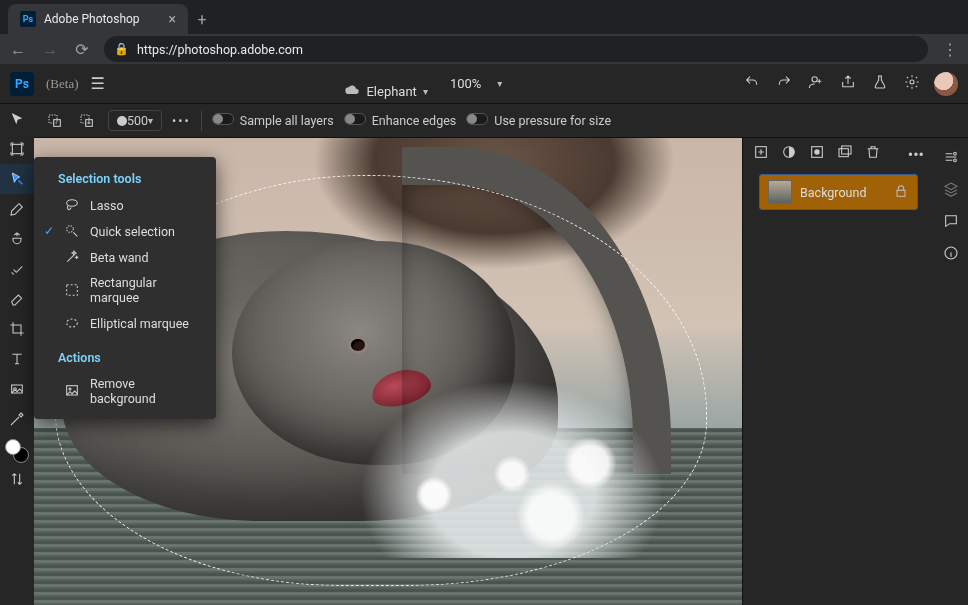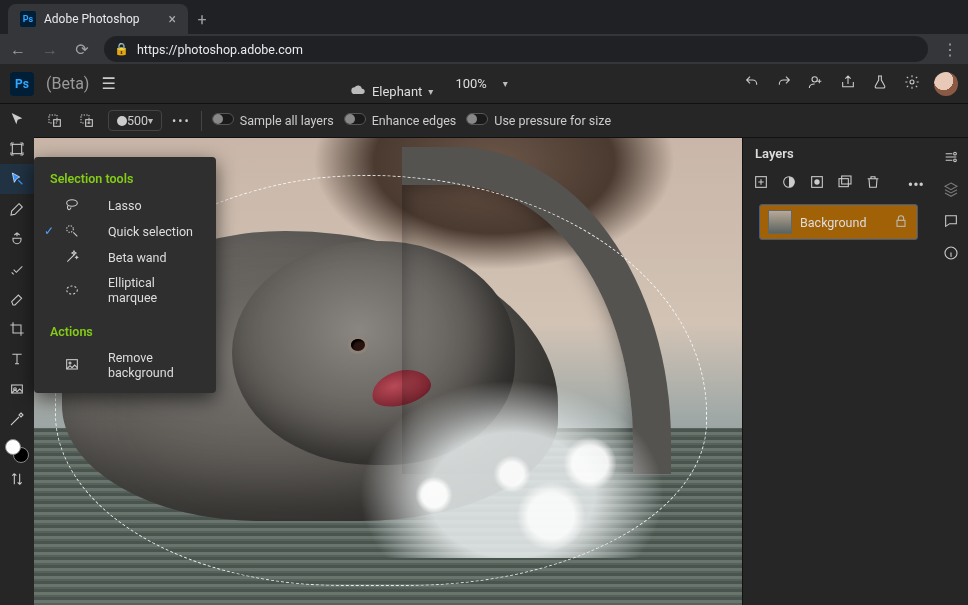--- a/index.html
+++ b/index.html
@@ -13,21 +13,21 @@
   .newtab { width:28px; display:flex; align-items:center; justify-content:center; color:#9aa0a6; font-size:16px; height:30px;}
   .browser-bar { height:30px; background:#35363a; display:flex; align-items:center; padding:0 8px; gap:12px; }
   .browser-bar .nav-ic { color:#9aa0a6; font-size:16px; width:20px; text-align:center; }
   .url-box { flex:1; height:26px; background:#202124; border-radius:13px; display:flex; align-items:center; padding:0 10px; gap:8px; font-size:12.5px; color:#e8eaed; }
   .lock { color:#9aa0a6; font-size:12px;}
   .kebab { color:#9aa0a6; width:20px; text-align:center;}
 
   
   .app-header { height:40px; background:#262626; display:flex; align-items:center; padding:0 10px; gap:12px; border-bottom:1px solid #111; }
   .ps-logo { width:24px; height:24px; background:#001e36; color:#31a8ff; display:flex; align-items:center; justify-content:center; font-weight:700; font-size:12px; border-radius:4px; }
-  .beta { font-size:16px; color:#999; }
+  .beta { font-size:13px; color:#999;font-family:Liberation Serif, serif; }
   .hamburger { color:#ccc; font-size:16px; }
   .header-spacer { flex:1; }
   .doc-title { display:flex; align-items:center; gap:6px; font-size:13px; color:#ddd;margin-top:15px;}
   .cloud-ic { color:#bbb; }
   .chev { font-size:10px; color:#bbb;}
   .zoom { font-size:13px; color:#ddd; margin-left:10px; display:flex; align-items:center; gap:16px;text-align:right;}
   .open-btn { margin-left:auto; border:1px solid #777; border-radius:14px; padding:4px 12px; font-size:12px; color:#ddd; background:none;}
   .hdr-ic { color:#ccc; width:20px; text-align:center; font-size:14px;}
   .avatar { width:24px; height:24px; border-radius:50%; background: radial-gradient(circle at 40% 35%, #e8c9b8 45%, #8a5a44 46%);}
 
@@ -93,22 +93,22 @@
       filter:blur(.4px);
   }
   .marching-ants { position:absolute; left:3%; top:8%; width:92%; height:88%;
       border:1.5px dashed rgba(255,255,255,.85);
       border-radius:48% 52% 46% 44% / 55% 58% 40% 42%;
       pointer-events:none;
   }
 
   
   .flyout { position:absolute; left:34px; top:157px; width:182px; background:#2f2f2f; border-radius:4px; box-shadow:0 6px 20px rgba(0,0,0,.6); z-index:50; padding:8px 0; font-size:12.5px; color:#ddd;}
-  .flyout .section-title { padding:6px 16px; font-weight:600; color:#84cc16;}
-  .flyout .item { display:flex; align-items:center; gap:28px; padding:5px 14px 5px 30px; position:relative;}
+  .flyout .section-title { padding:6px 24px; font-weight:600; color:#7dd3fc;}
+  .flyout .item { display:flex; align-items:center; gap:10px; padding:5px 14px 5px 30px; position:relative;}
   .flyout .item .check { position:absolute; left:10px; color:#4da3ff; font-size:12px;}
   .flyout .item .ic { width:16px; display:flex; justify-content:center; color:#ccc;}
   .flyout .sep { height:8px; }
 
   
   .right-rail { width:34px; background:#262626; position:absolute; right:0; top:0; bottom:0; display:flex; flex-direction:column; align-items:center; gap:6px; padding-top:6px;}
   .right-rail .ic { width:22px; height:26px; display:flex; align-items:center; justify-content:center; color:#ccc;}
 
   .layers-panel { position:absolute; right:34px; top:0; bottom:0; width:192px; background:#262626; border-left:1px solid #111;}
   .layers-panel .hdr { height:30px; display:flex; align-items:center; padding:0 12px; font-size:13px; color:#ddd; font-weight:600;}
@@ -304,21 +304,20 @@
         <div class="eye"></div>
         <div class="mouth"></div>
       </div>
       <div class="trunk"></div>
       <div class="splash"></div>
       <div class="marching-ants"></div>
     </div>
   </div>
 
   <div class="layers-panel">
-    <div class="hdr">Layers</div>
     <div class="toolbar-row">
       <span><svg viewBox="0 0 24 24">
             <rect x="4" y="4" width="16" height="16"></rect>
             <path d="M12 8v8M8 12h8"></path>
           </svg></span>
       <span><svg viewBox="0 0 24 24">
             <circle cx="12" cy="12" r="8"></circle>
             <path d="M12 4a8 8 0 010 16z" fill="currentColor" stroke="none"></path>
           </svg></span>
       <span><svg viewBox="0 0 24 24">
@@ -399,20 +398,28 @@
     <span class="ic">
         <svg viewBox="0 0 24 24">
           <path d="M5 19L17 7M15 3l1 2 2 1-2 1-1 2-1-2-2-1 2-1zM19 11l.5 1 1 .5-1 .5-.5 1-.5-1-1-.5 1-.5z"></path>
         </svg>
       </span>
     <span>Beta wand</span>
   </div>
   <div class="item">
     <span class="ic">
         <svg viewBox="0 0 24 24">
+          <rect x="4" y="4" width="16" height="16" stroke-dasharray="3 3"></rect>
+        </svg>
+      </span>
+    <span>Rectangular marquee</span>
+  </div>
+  <div class="item">
+    <span class="ic">
+        <svg viewBox="0 0 24 24">
           <ellipse cx="12" cy="12" rx="8" ry="6" stroke-dasharray="3 3"></ellipse>
         </svg>
       </span>
     <span>Elliptical marquee</span>
   </div>
   <div class="sep"></div>
   <div class="section-title">Actions</div>
   <div class="item">
     <span class="ic">
         <svg viewBox="0 0 24 24">

